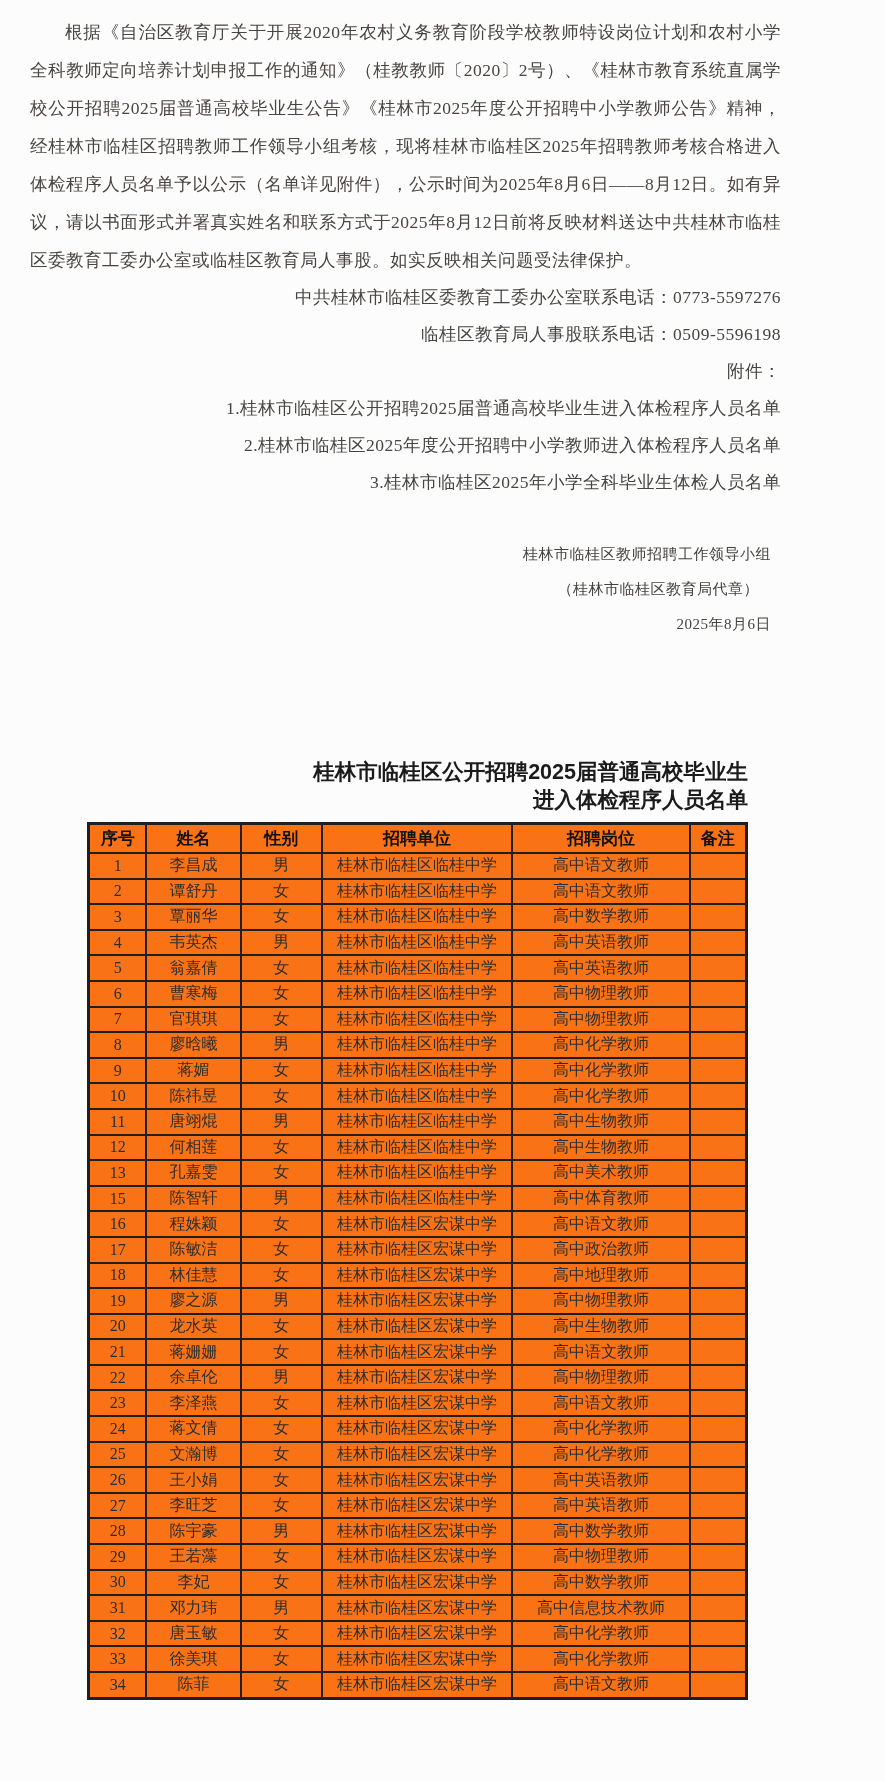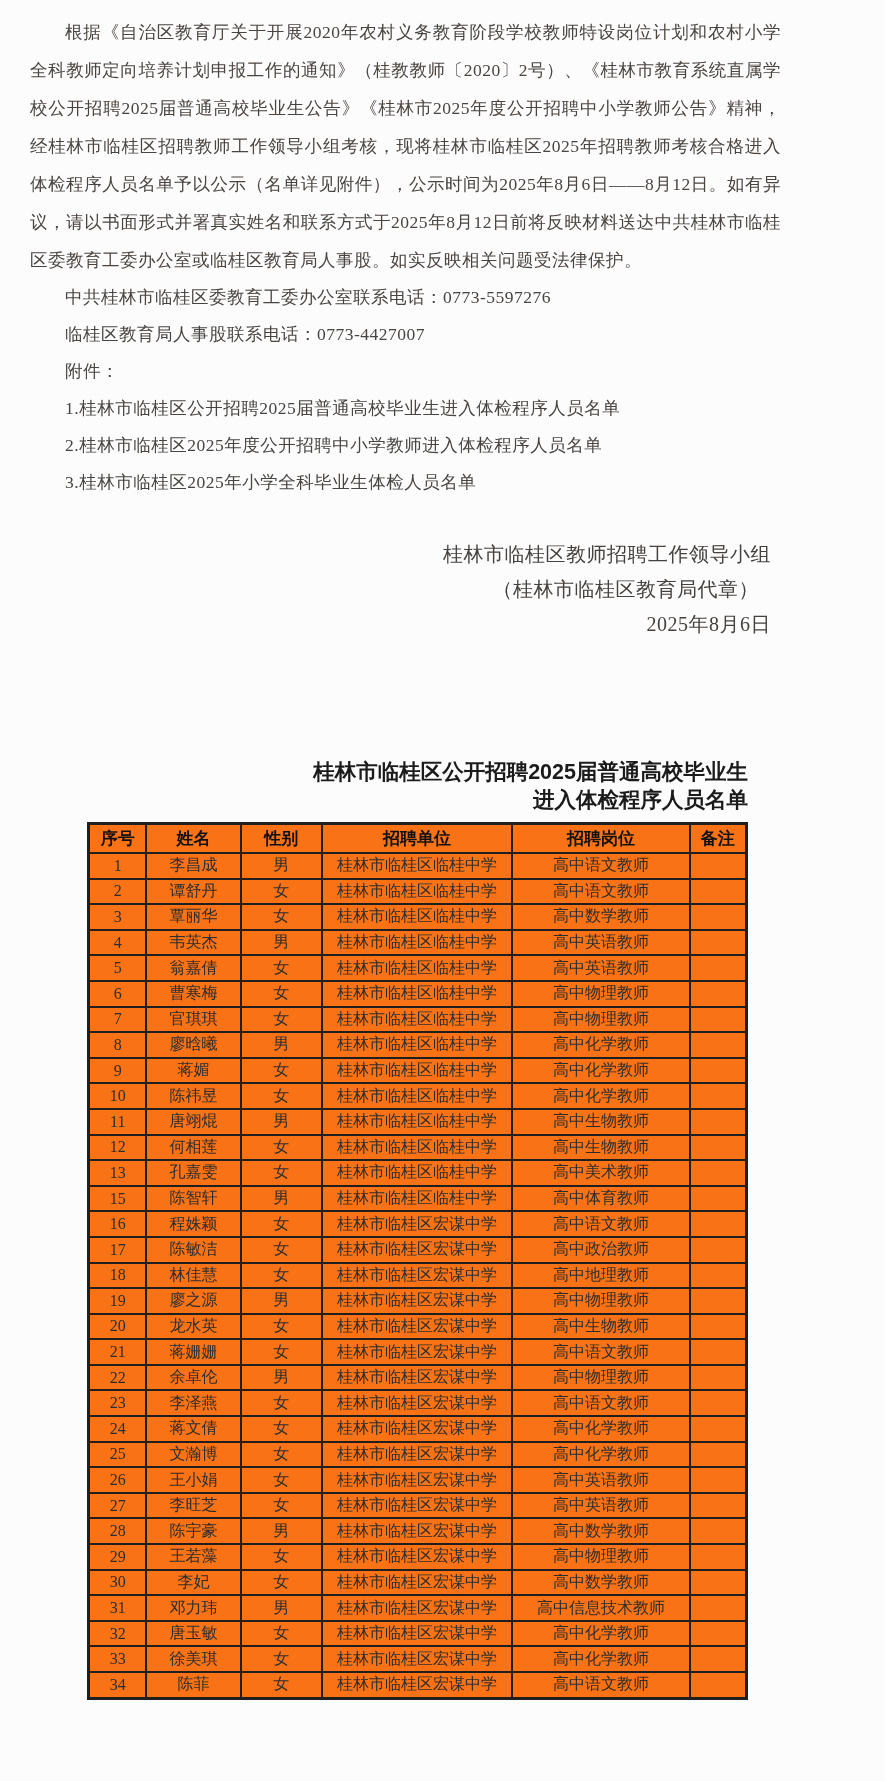--- a/index.html
+++ b/index.html
@@ -16,28 +16,28 @@
   .body-paragraph {
     margin: 13px 30px 0 30px;
     font-size: 17.5px;
     line-height: 38px;
     text-align: justify;
     text-indent: 2em;
     color: #4a4440;
     letter-spacing: 0.5px;
   }
 
-  .info-lines { margin: 0 30px; color: #474441; font-size: 17.5px; letter-spacing: 0.5px; }
+  .info-lines { margin: 0 30px; color: #474441; font-size: 17.5px; letter-spacing: 0.5px; text-align: right; }
   .info-line { line-height: 37px; text-indent: 2em; white-space: nowrap; }
 
   .signature-block {
     margin-top: 36px;
     padding-right: 40px;
     text-align: right;
-    font-size: 20px;
+    font-size: 15px;
     line-height: 35px;
     color: #45413e;
     letter-spacing: 0.5px;
   }
   .signature-seal { padding-right: 12px; }
 
   .table-title {
     width: 660px;
     margin: 116px 0 8px 88px;
     text-align: right;
@@ -78,21 +78,21 @@
 </style>
 </head>
 <body>
 
 <div class="doc">
 
   <p class="body-paragraph">根据《自治区教育厅关于开展2020年农村义务教育阶段学校教师特设岗位计划和农村小学全科教师定向培养计划申报工作的通知》（桂教教师〔2020〕2号）、《桂林市教育系统直属学校公开招聘2025届普通高校毕业生公告》《桂林市2025年度公开招聘中小学教师公告》精神，经桂林市临桂区招聘教师工作领导小组考核，现将桂林市临桂区2025年招聘教师考核合格进入体检程序人员名单予以公示（名单详见附件），公示时间为2025年8月6日——8月12日。如有异议，请以书面形式并署真实姓名和联系方式于2025年8月12日前将反映材料送达中共桂林市临桂区委教育工委办公室或临桂区教育局人事股。如实反映相关问题受法律保护。</p>
 
   <div class="info-lines">
     <div class="info-line">中共桂林市临桂区委教育工委办公室联系电话：0773-5597276</div>
-    <div class="info-line">临桂区教育局人事股联系电话：0773-4427007</div>
+    <div class="info-line">临桂区教育局人事股联系电话：0509-5596198</div>
     <div class="info-line">附件：</div>
     <div class="info-line">1.桂林市临桂区公开招聘2025届普通高校毕业生进入体检程序人员名单</div>
     <div class="info-line">2.桂林市临桂区2025年度公开招聘中小学教师进入体检程序人员名单</div>
     <div class="info-line">3.桂林市临桂区2025年小学全科毕业生体检人员名单</div>
   </div>
 
   <div class="signature-block">
     <div>桂林市临桂区教师招聘工作领导小组</div>
     <div class="signature-seal">（桂林市临桂区教育局代章）</div>
     <div>2025年8月6日</div>

